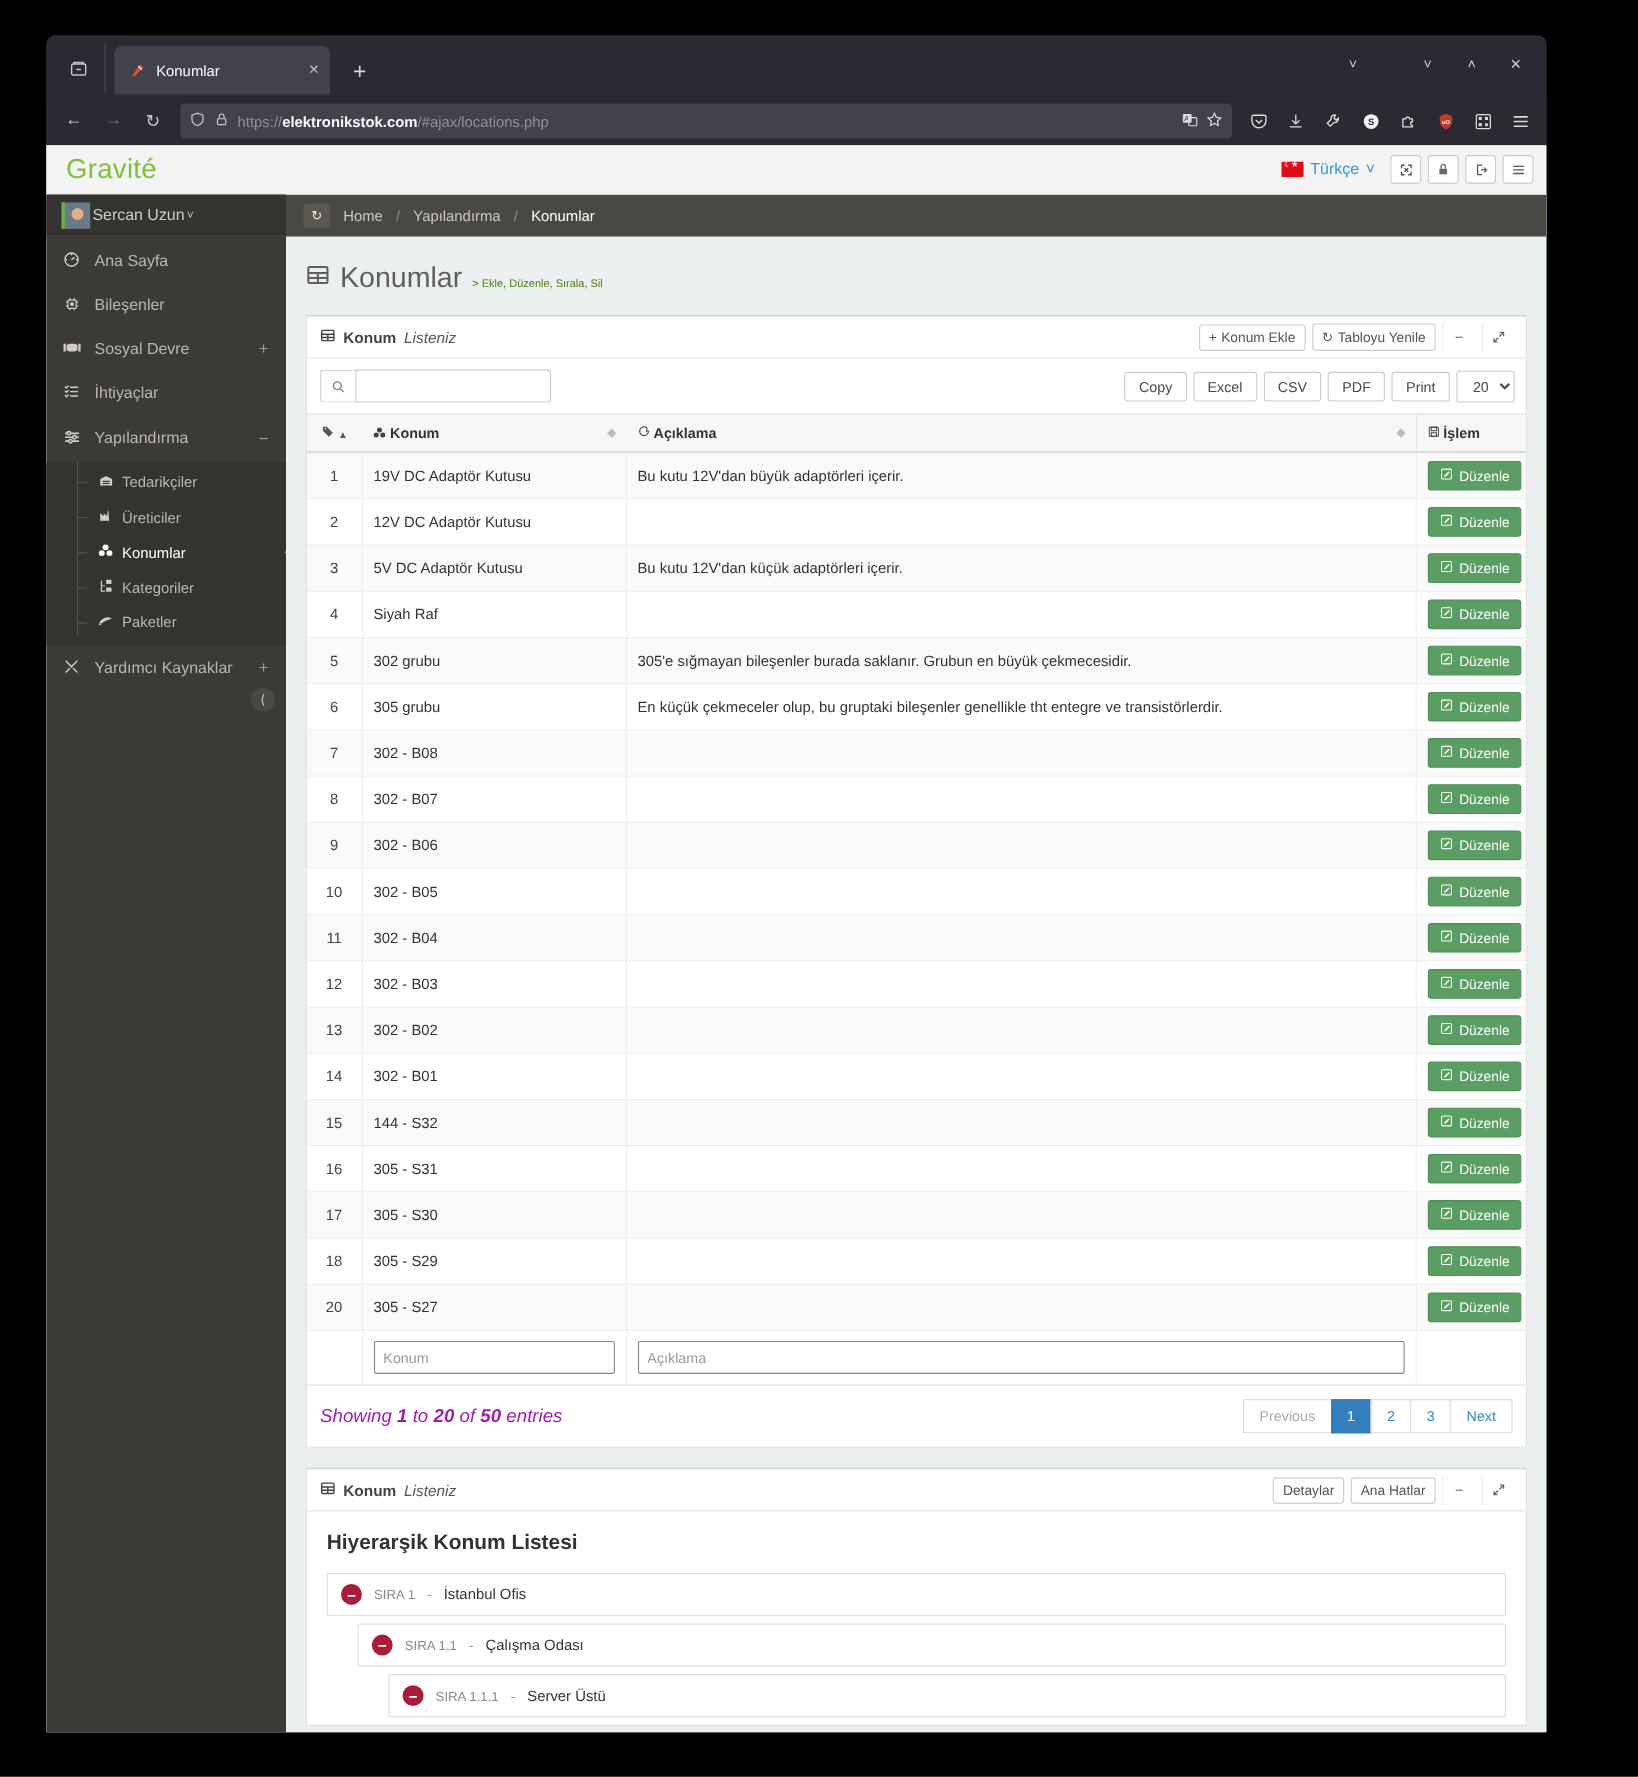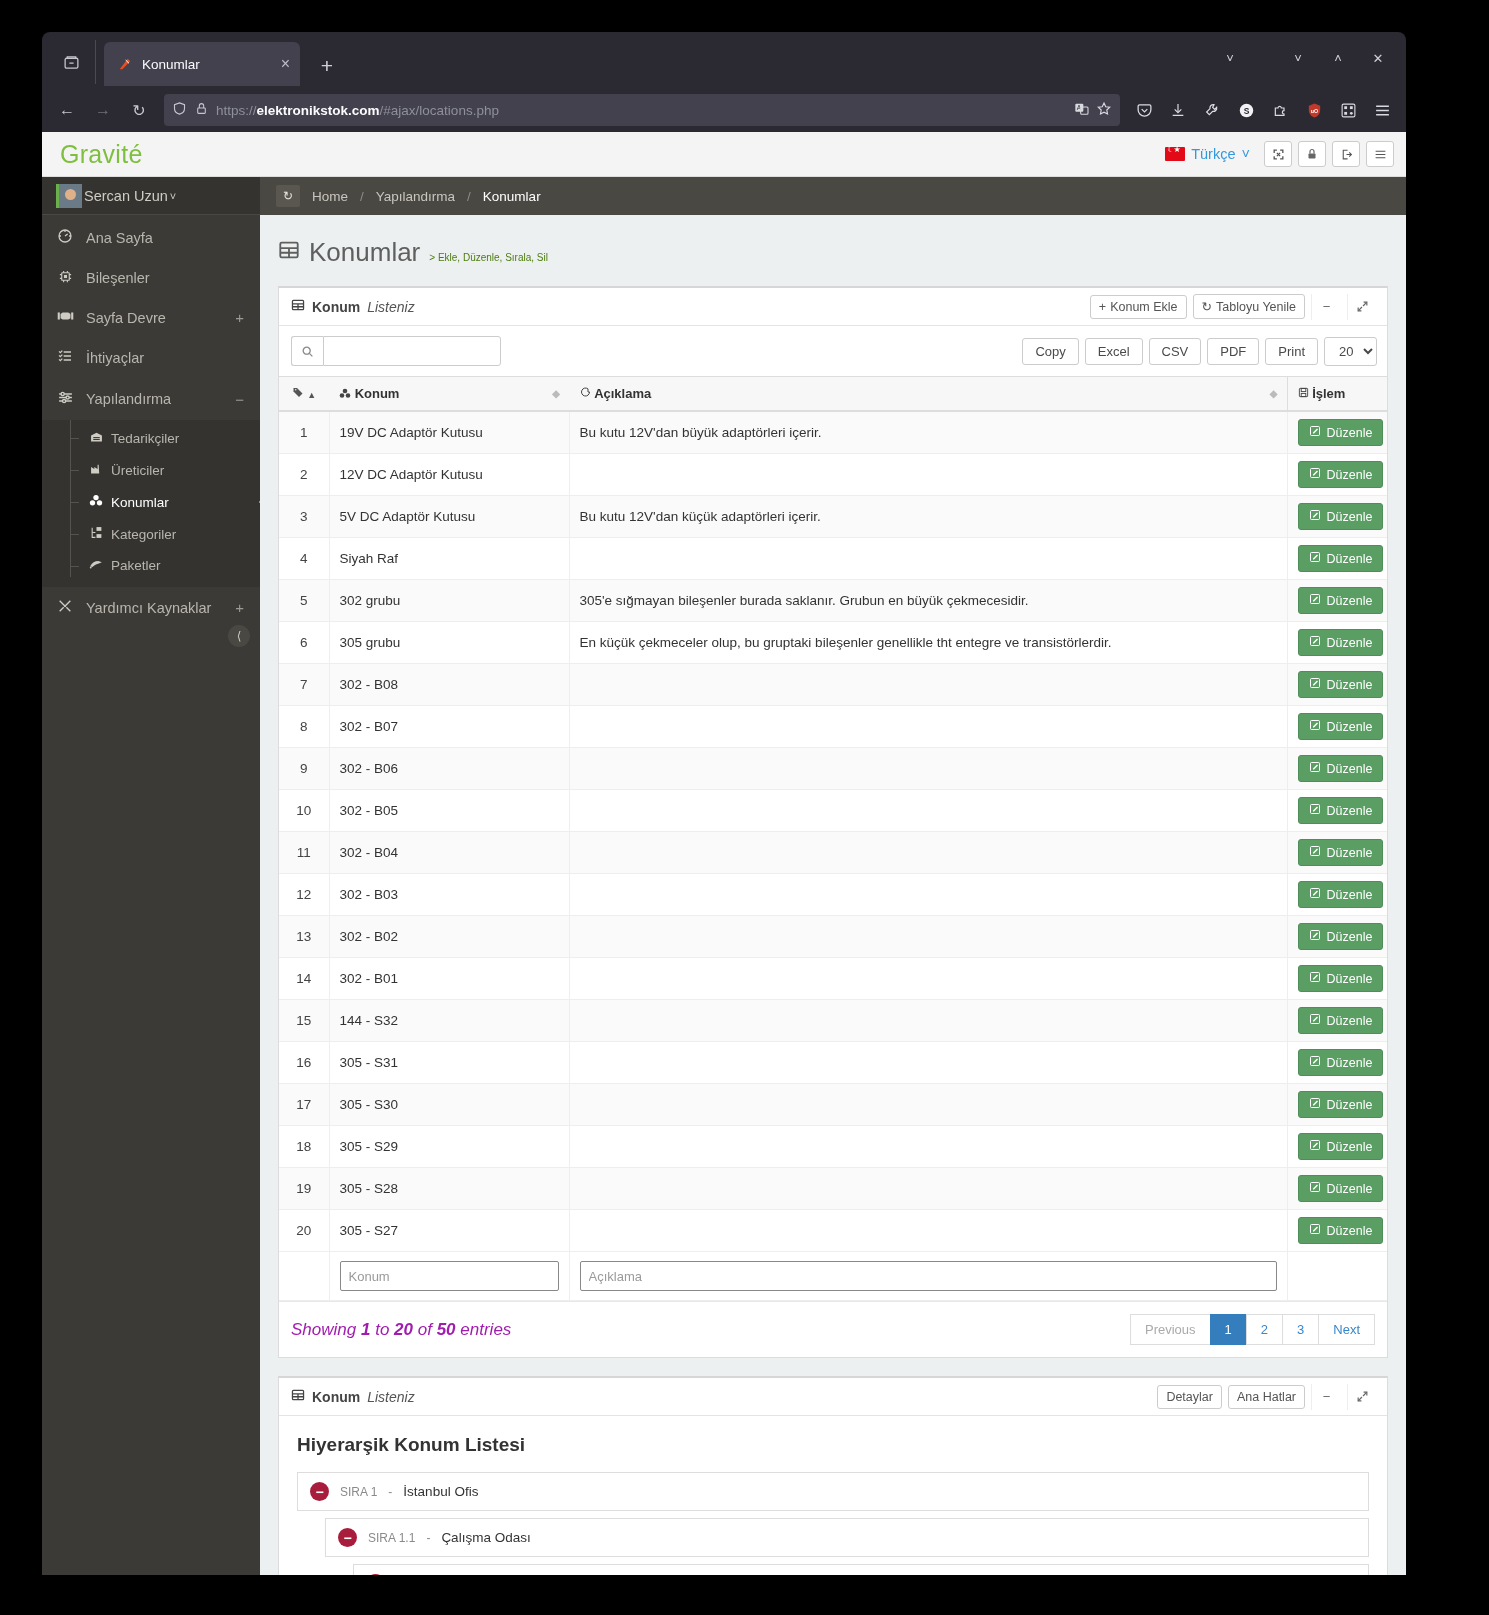--- a/index.html
+++ b/index.html
@@ -487,21 +487,21 @@
             <span>Bileşenler</span>
           </div>
           <div class="nav-item">
             <span class="ico">
               <svg width="17" height="14" viewBox="0 0 24 18" fill="#cfccc4">
                   <path d="M1 4h3v10H1z"></path>
                   <path d="M20 4h3v10h-3z"></path>
                   <path d="M5 6l3-2h8l3 2v6l-3 2H8l-3-2z"></path>
                 </svg>
             </span>
-            <span>Sayfa Devre</span>
+            <span>Sosyal Devre</span>
             <span class="plus">+</span>
           </div>
           <div class="nav-item">
             <span class="ico">
               <svg width="16" height="16" viewBox="0 0 24 24" fill="none" stroke="#cfccc4" stroke-width="1.9">
                   <path d="M10 6h11M10 12h11M10 18h11"></path>
                   <path d="M3 5l2 2 3-3"></path>
                   <path d="M3 11l2 2 3-3"></path>
                   <path d="M3 17l2 2 3-3"></path>
                 </svg>
@@ -921,32 +921,20 @@
                   <td></td>
                   <td class="c-act"><button class="btn-edit">
                       <span><svg width="12" height="12" viewBox="0 0 24 24" fill="none" stroke="#fff" stroke-width="2">
                           <rect x="3" y="3" width="18" height="18" rx="2"></rect>
                           <path d="M8 15l8-8 2 2-8 8H8z" fill="#fff" stroke="none"></path>
                         </svg></span>
                       <span>Düzenle</span>
                     </button></td>
                 </tr>
                 <tr>
-                  <td class="c-id">19</td>
-                  <td class="c-name">305 - S28</td>
-                  <td></td>
-                  <td class="c-act"><button class="btn-edit">
-                      <span><svg width="12" height="12" viewBox="0 0 24 24" fill="none" stroke="#fff" stroke-width="2">
-                          <rect x="3" y="3" width="18" height="18" rx="2"></rect>
-                          <path d="M8 15l8-8 2 2-8 8H8z" fill="#fff" stroke="none"></path>
-                        </svg></span>
-                      <span>Düzenle</span>
-                    </button></td>
-                </tr>
-                <tr>
                   <td class="c-id">20</td>
                   <td class="c-name">305 - S27</td>
                   <td></td>
                   <td class="c-act"><button class="btn-edit">
                       <span><svg width="12" height="12" viewBox="0 0 24 24" fill="none" stroke="#fff" stroke-width="2">
                           <rect x="3" y="3" width="18" height="18" rx="2"></rect>
                           <path d="M8 15l8-8 2 2-8 8H8z" fill="#fff" stroke="none"></path>
                         </svg></span>
                       <span>Düzenle</span>
                     </button></td>

